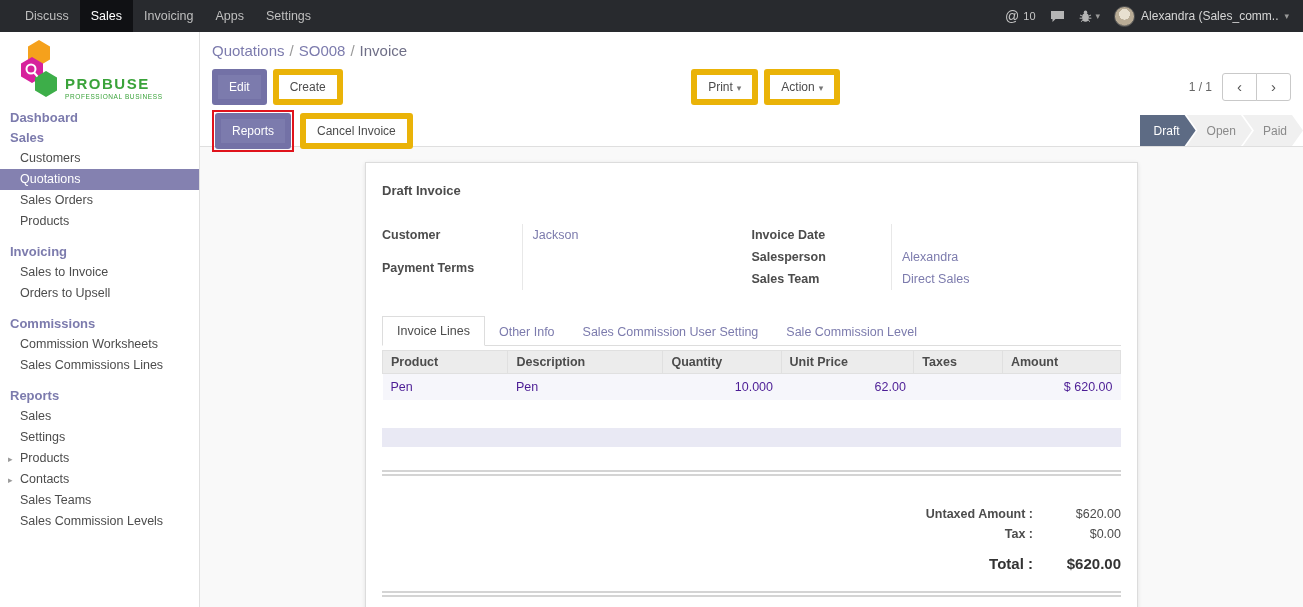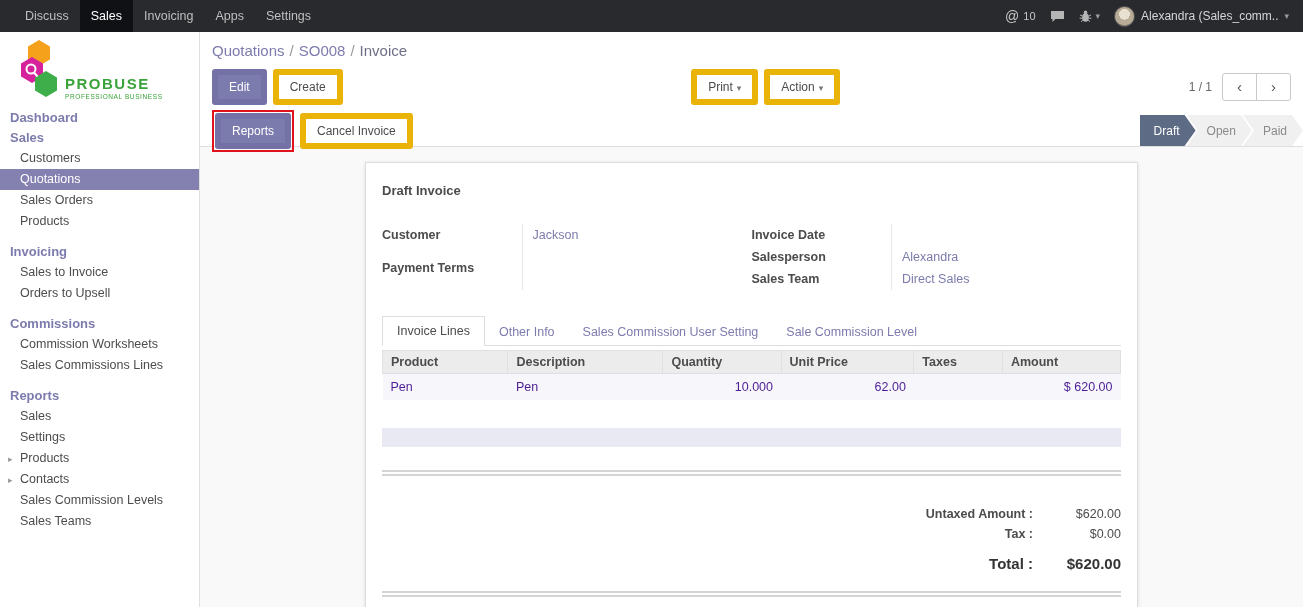--- a/index.html
+++ b/index.html
@@ -184,22 +184,22 @@
       <div class="side-heading gap">Reports</div>
       <div class="side-item">Sales</div>
 
       <div class="side-item">Settings</div>
       <div class="side-item">
         <span class="expand-caret">▸</span><span>Products</span>
       </div>
       <div class="side-item">
         <span class="expand-caret">▸</span><span>Contacts</span>
       </div>
+      <div class="side-item">Sales Teams</div>
       <div class="side-item">Sales Commission Levels</div>
-      <div class="side-item">Sales Teams</div>
     </nav>
   </aside>
 
   <main class="content">
 
     <div class="control-panel">
       <div class="breadcrumb">
         <span class="bc-link">Quotations</span><span class="bc-sep">/</span><span class="bc-link">SO008</span><span class="bc-sep">/</span><span class="bc-current">Invoice</span>
       </div>
       <div class="cp-row">

